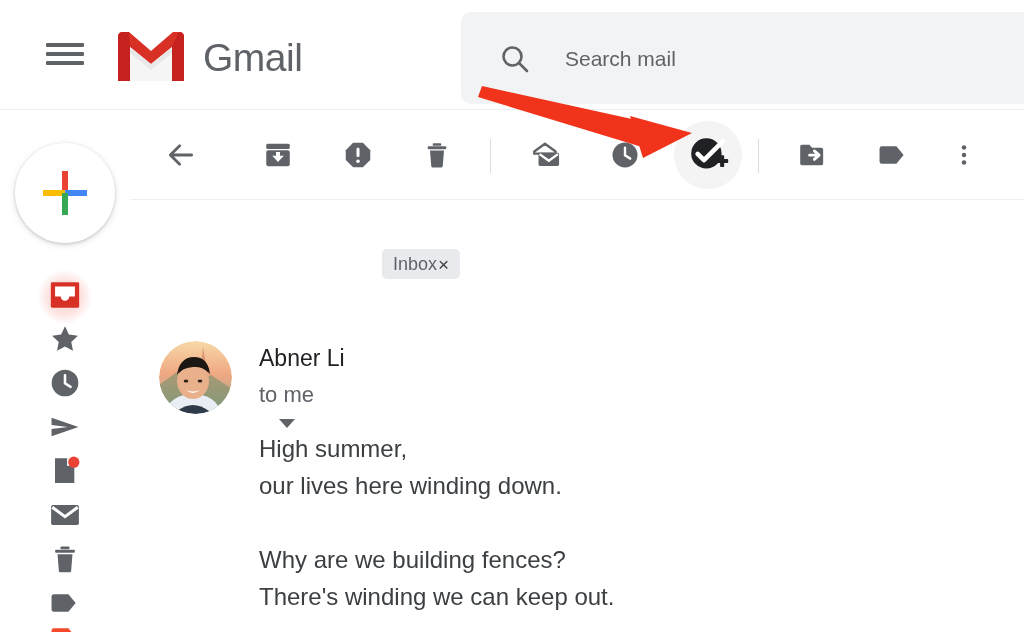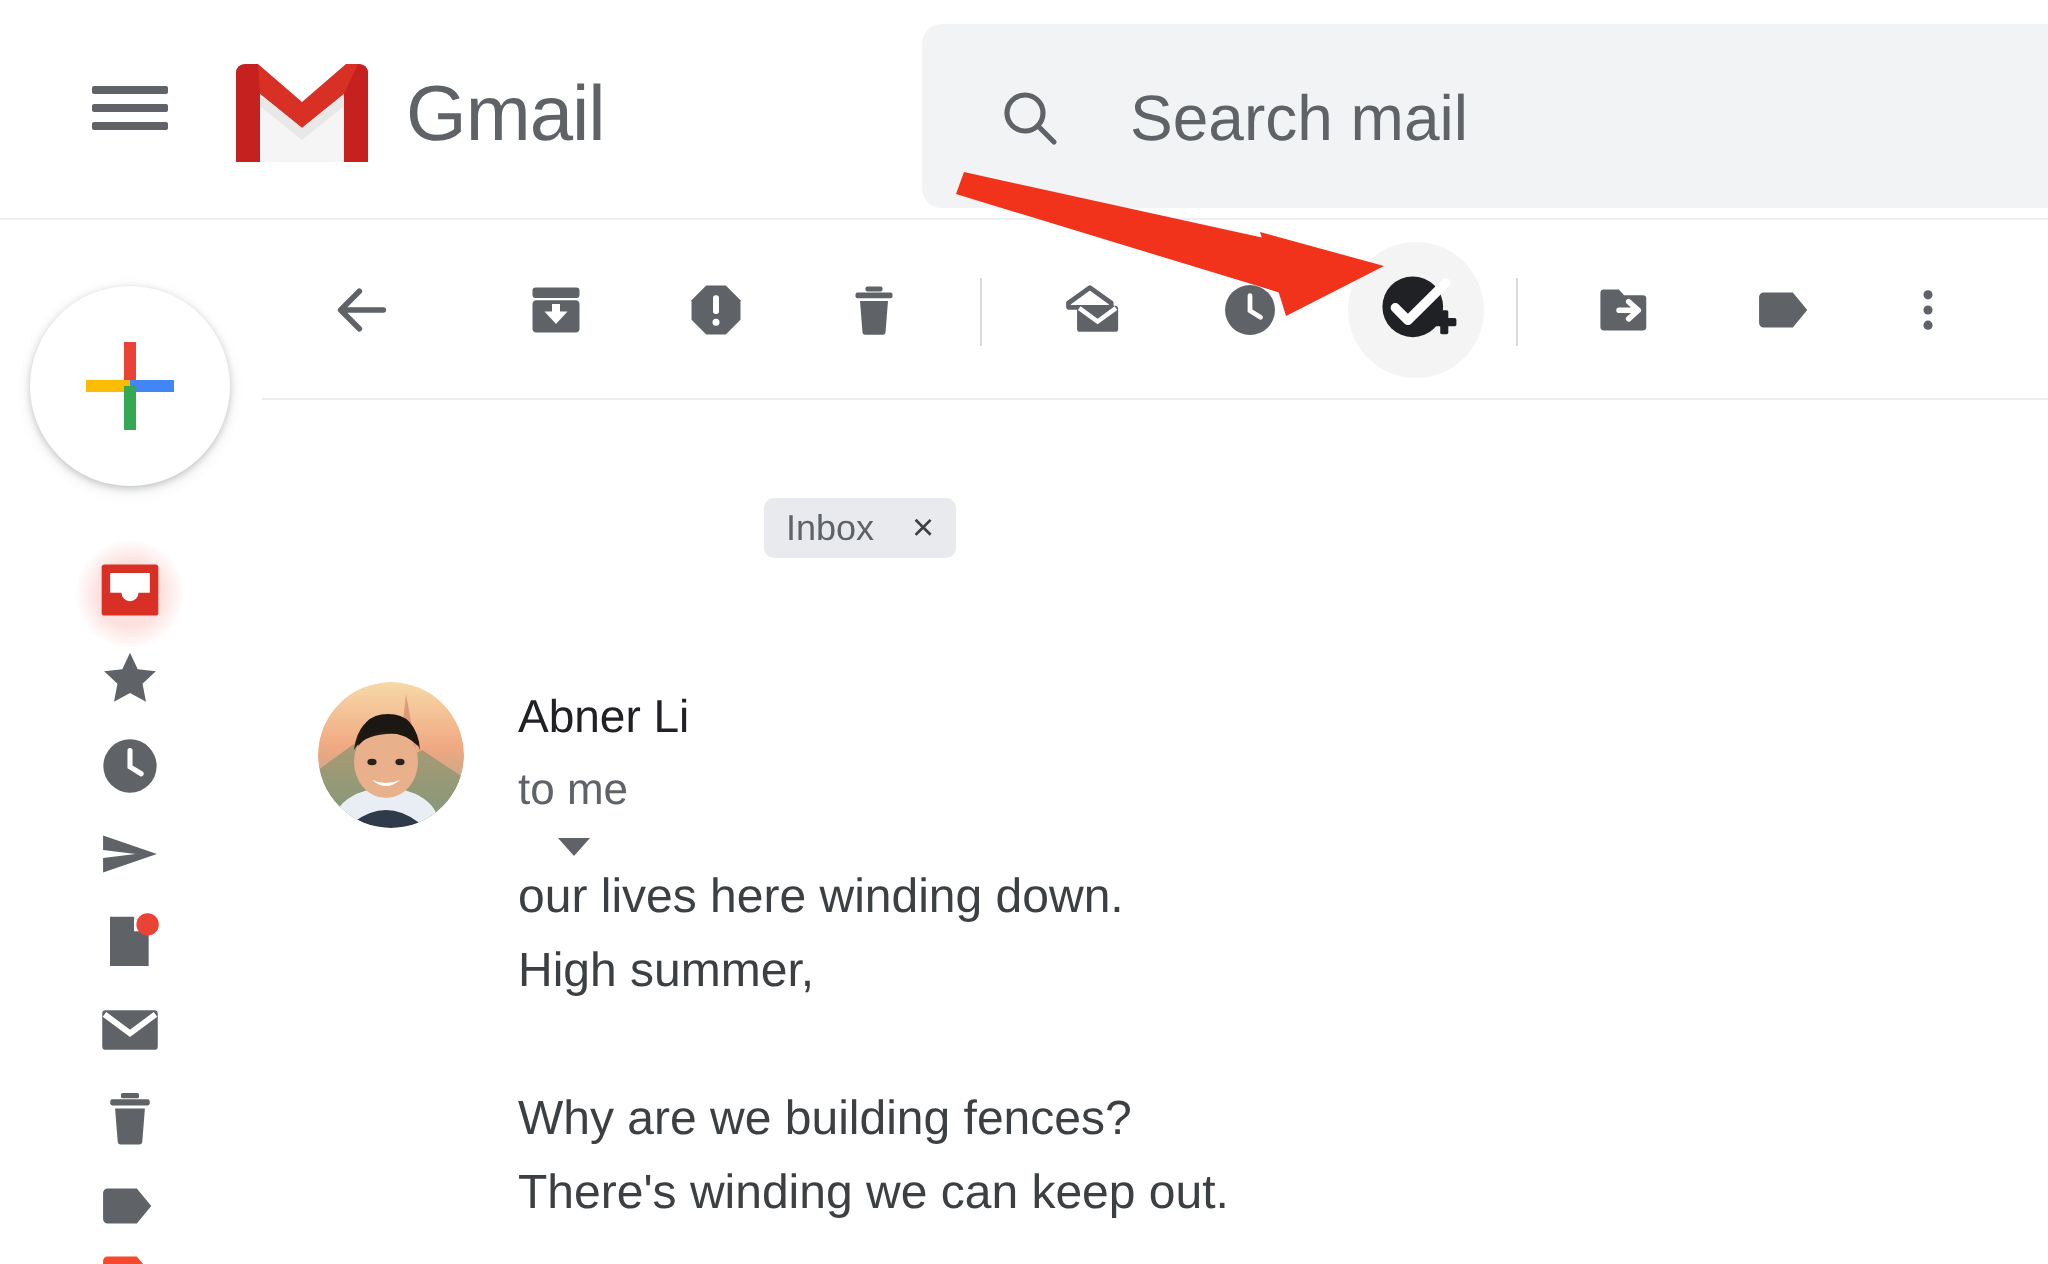--- a/index.html
+++ b/index.html
@@ -41,21 +41,21 @@
     width: 580px; height: 92px;
     background: #f1f3f4; border-radius: 10px;
     cursor: text;
   }
   .search-icon { position: absolute; left: 39px; top: 32px; width: 30px; height: 30px; }
   .search-input {
     position: absolute; left: 104px; top: 29px;
     width: 430px; height: 36px;
     border: none; outline: none; background: transparent;
     font-family: "Liberation Sans", sans-serif;
-    font-size: 32px; color: #a21caf;
+    font-size: 21px; color: #a21caf;
   }
   .search-input::placeholder { color: #5f6368; opacity: 1; }
 
   
   .rail { position: absolute; left: 0; top: 110px; width: 131px; height: 522px; background: #fff; }
   .compose-btn {
     position: absolute; left: 15px; top: 33px;
     width: 100px; height: 100px; border-radius: 50%;
     background: #fff;
     box-shadow: 0 1px 3px rgba(60,64,67,.22), 0 2px 7px rgba(60,64,67,.14);
@@ -90,21 +90,21 @@
 
   
   .subject {
     position: absolute; left: 259px; top: 240px;
     font-size: 33px; color: #202124; letter-spacing: -0.3px; white-space: nowrap;
   }
   .label-chip {
     position: absolute; left: 382px; top: 249px;
     height: 30px; padding: 0 11px;
     background: #e8eaed; border-radius: 5px;
-    display: flex; align-items: center; gap: 19px;
+    display: flex; align-items: center; gap: 1px;
     cursor: default;
   }
   .label-chip .chip-text { font-size: 18px; color: #5f6368; white-space: nowrap; }
   .chip-x { font-size: 19px; color: #3c4043; line-height: 1; cursor: pointer; }
 
   .avatar {
     position: absolute; left: 159px; top: 341px;
     width: 73px; height: 73px; border-radius: 50%;
     overflow: hidden; cursor: pointer;
   }
@@ -358,22 +358,22 @@
   </div>
 
   <div class="sender-name">Abner Li</div>
 
   <div class="recipient">
     <span class="recipient-text">to me</span>
     <span class="caret"></span>
   </div>
 
   <div class="body-text">
+    <p>High summer,</p>
     <p>our lives here winding down.</p>
-    <p>High summer,</p>
     <div class="body-gap"></div>
     <p>Why are we building fences?</p>
     <p>There's winding we can keep out.</p>
   </div>
 
   <svg class="arrow-overlay">
     <g>
       <path d="M482 86 L650 123 L642 147 L478 97 Z" fill="#f0331a"></path>
       <path d="M692 133 L630 116 L643 158 Z" fill="#f0331a"></path>
     </g>

